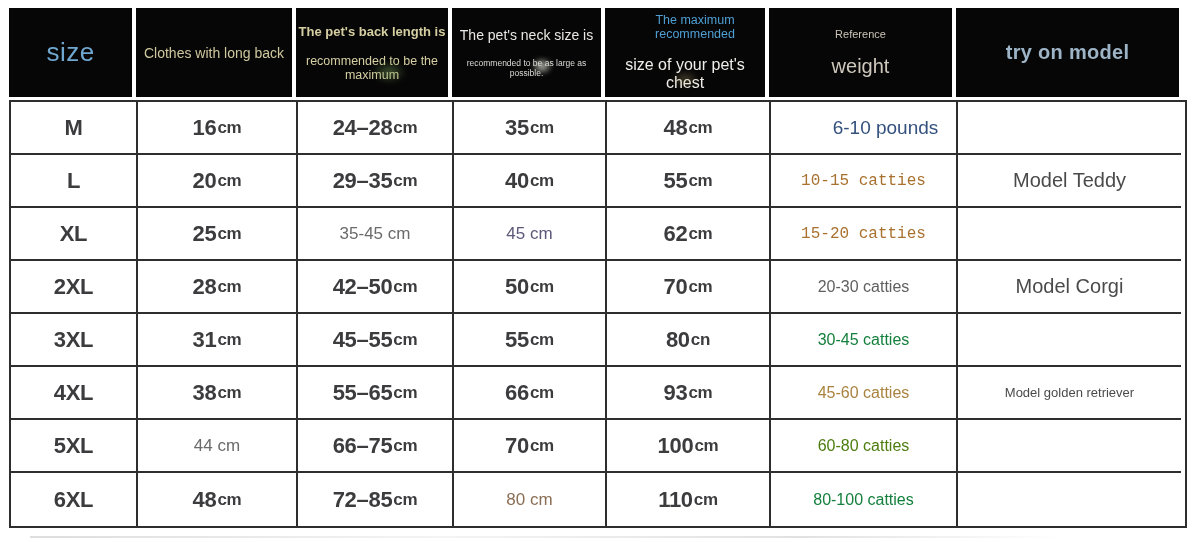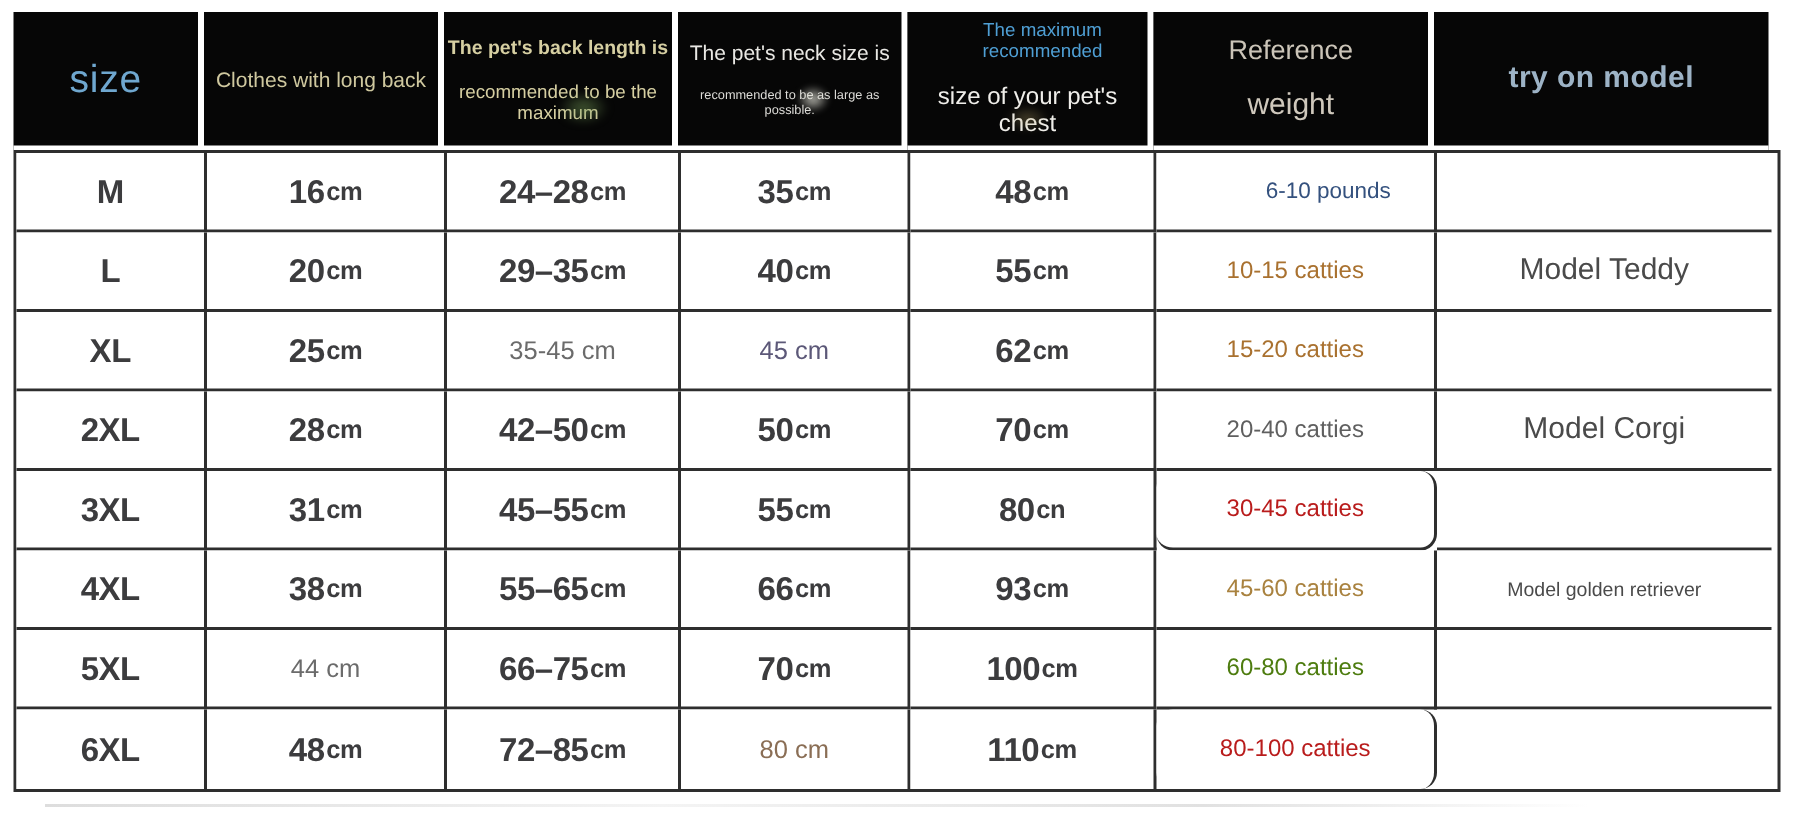--- a/index.html
+++ b/index.html
@@ -19,21 +19,21 @@
   }
   .thead .th:last-child{border-right:none;}
   .h-size{font-size:26px;color:#6fa7cf;letter-spacing:0.5px;}
   .h-khaki1{font-size:14px;color:#cfc89f;}
   .h-khaki2{font-size:13px;color:#d6cfa2;font-weight:bold;}
   .h-khaki3{font-size:12.5px;color:#d6cfa2;}
   .h-white1{font-size:14px;color:#e9e8e4;text-align:center;}
   .h-tiny{font-size:8.5px;color:#dddcd8;}
   .h-blue{font-size:12.5px;color:#4f9fd4;margin-left:20px;}
   .h-white2{font-size:16px;color:#efeeea;}
-  .h-ref{font-size:18px;color:#cbc4b8;}
+  .h-ref{font-size:11px;color:#cbc4b8;}
   .h-weight{font-size:20px;color:#cfc8bc;}
   .h-model{font-size:20px;font-weight:600;color:#9db3c6;letter-spacing:0.3px;}
 
   
   .smudge{position:absolute;border-radius:50%;pointer-events:none;}
   .smudge-green{width:34px;height:22px;right:42px;bottom:14px;
     background:radial-gradient(closest-side,rgba(120,160,90,0.55),rgba(120,160,90,0));filter:blur(3px);}
   .smudge-white{width:22px;height:18px;right:48px;bottom:22px;
     background:radial-gradient(closest-side,rgba(230,230,220,0.8),rgba(230,230,220,0));filter:blur(2px);}
   .smudge-tan{width:28px;height:16px;right:66px;bottom:10px;
@@ -52,25 +52,25 @@
   .trow:last-child .td{border-bottom:none;}
 
   .v{font-weight:700;font-size:22px;color:#3c3c3e;letter-spacing:-0.3px;}
   .v .unit{font-size:17px;margin-left:1px;}
   .sm{font-size:17px;font-weight:400;}
   .sm-gray{color:#6b6b6b;}
   .sm-purple{color:#5c5878;}
   .sm-brown{color:#8a6e55;}
 
   .w{font-size:16px;font-weight:400;}
-  .w-pounds{font-size:15px;padding-left:44px;}
+  .w-pounds{font-size:19px;padding-left:44px;}
   .w-blue{color:#34517e;}
-  .w-amber{color:#a9712f;}
+  .w-amber{color:#a9712f;font-family:Liberation Mono, monospace;}
   .w-gray{color:#5f5f5f;}
-  .w-mauve{color:#b91c1c;border-radius:11px;}
+  .w-mauve{color:#15803d;}
   .w-tan{color:#a9823f;}
   .w-blue2{color:#4d7c0f;}
 
   .model-lg{font-size:20px;color:#4a4a4a;}
   .model-sm{font-size:13px;color:#4a4a4a;}
 
   .under-line{
     position:absolute;left:30px;top:536px;width:1030px;height:2px;
     background:linear-gradient(90deg,rgba(180,180,180,.45),rgba(200,200,200,.2) 40%,rgba(180,180,180,.4) 75%,rgba(200,200,200,0));
   }
@@ -142,21 +142,21 @@
       <div class="td w w-amber">15-20 catties</div>
       <div class="td model-lg"></div>
     </div>
 
     <div class="trow">
       <div class="td v">2XL</div>
       <div class="td v">28<span class="unit">cm</span></div>
       <div class="td v">42–50<span class="unit">cm</span></div>
       <div class="td v">50<span class="unit">cm</span></div>
       <div class="td v">70<span class="unit">cm</span></div>
-      <div class="td w w-gray">20-40 catties</div>
+      <div class="td w w-gray">20-30 catties</div>
       <div class="td model-lg">Model Corgi</div>
     </div>
 
     <div class="trow">
       <div class="td v">3XL</div>
       <div class="td v">31<span class="unit">cm</span></div>
       <div class="td v">45–55<span class="unit">cm</span></div>
       <div class="td v">55<span class="unit">cm</span></div>
       <div class="td v">80<span class="unit">cn</span></div>
       <div class="td w w-mauve">30-45 catties</div>

